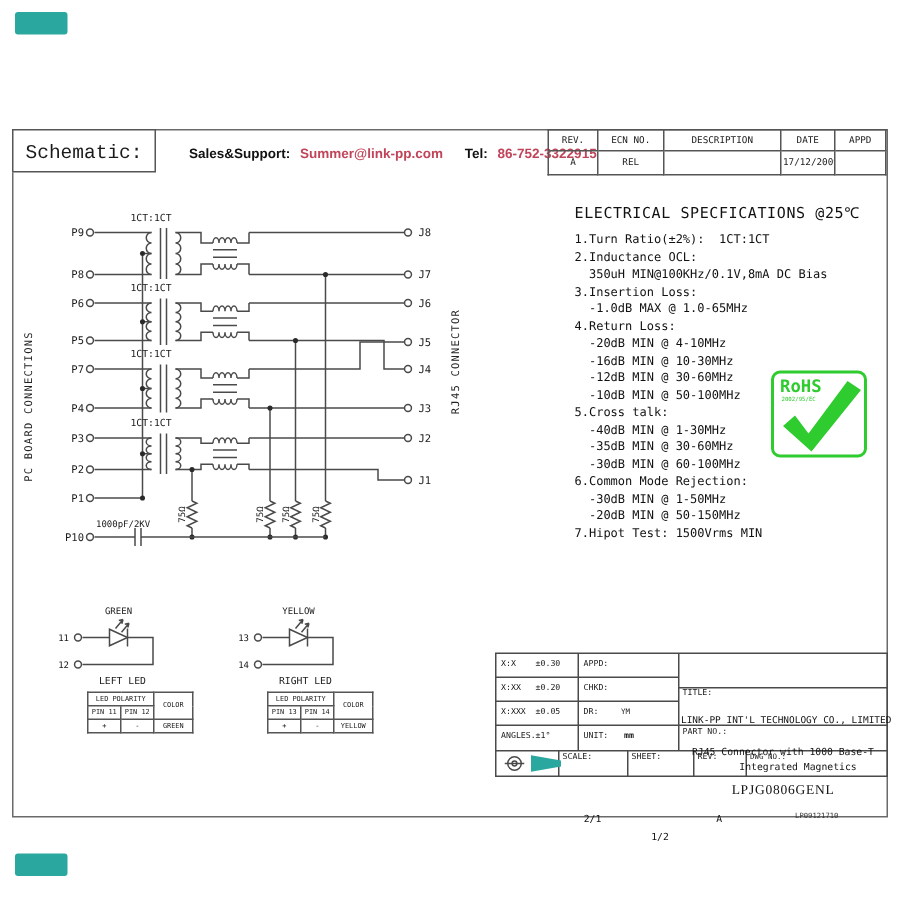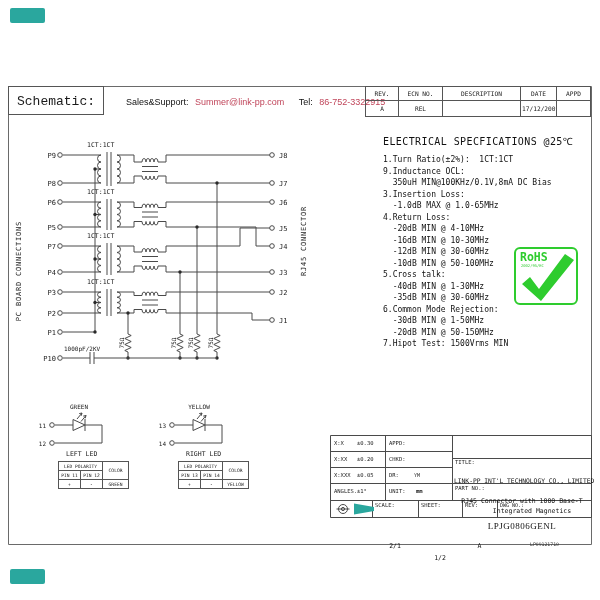--- a/index.html
+++ b/index.html
@@ -13,21 +13,21 @@
   .dot{fill:#2a2a2a;stroke:none;}
   .frame{stroke:#6a6a6a;stroke-width:1;fill:none;}
   .tbline{stroke:#4a4a4a;stroke-width:1;fill:none;}
 
   .badge{position:absolute;width:35px;height:15px;background:#2aa79e;border-radius:2px;}
 
   #schematic-box{left:8px;top:86px;width:96px;height:29px;border:1px solid #555;
      background:#fff;font-family:"Liberation Mono",monospace;font-size:13px;
      line-height:29px;padding-left:8px;box-sizing:border-box;}
   #sales-line{left:126px;top:97px;font-family:"Liberation Sans",sans-serif;
-     font-size:9px;font-weight:normal;white-space:nowrap;}
+     font-size:9px;font-weight:bold;white-space:nowrap;}
   #sales-line .red{color:#c0455a;}
   #sales-line .blk{color:#111;}
   #sales-line span{margin-right:4px;}
 
   table.grid{position:absolute;border-collapse:collapse;table-layout:fixed;}
   table.grid td,table.grid th{border:1px solid #555;text-align:center;
      font-weight:normal;overflow:hidden;white-space:nowrap;}
   #rev-table{left:365px;top:86px;width:225px;font-size:6.2px;}
   #rev-table tr{height:14px;}
   #rev-table tr.datarow{height:16px;}
@@ -290,32 +290,33 @@
     </tr>
   </tbody>
     </table>
 
   <div class="vlabel" style="left:-63px;top:265px;width:168px;height:12px;">PC BOARD CONNECTIONS</div>
   <div class="vlabel" style="left:251px;top:235px;width:110px;height:12px;">RJ45 CONNECTOR</div>
 
   <div class="abs" id="specs-title">ELECTRICAL SPECFICATIONS @25℃</div>
   <div class="abs" id="spec-lines">
       <div class="specline">1.Turn Ratio(±2%):  1CT:1CT</div>
-      <div class="specline">9.Inductance OCL:</div>
+      <div class="specline">2.Inductance OCL:</div>
       <div class="specline">  350uH MIN@100KHz/0.1V,8mA DC Bias</div>
       <div class="specline">3.Insertion Loss:</div>
       <div class="specline">  -1.0dB MAX @ 1.0-65MHz</div>
       <div class="specline">4.Return Loss:</div>
       <div class="specline">  -20dB MIN @ 4-10MHz</div>
       <div class="specline">  -16dB MIN @ 10-30MHz</div>
       <div class="specline">  -12dB MIN @ 30-60MHz</div>
       <div class="specline">  -10dB MIN @ 50-100MHz</div>
       <div class="specline">5.Cross talk:</div>
       <div class="specline">  -40dB MIN @ 1-30MHz</div>
       <div class="specline">  -35dB MIN @ 30-60MHz</div>
+      <div class="specline">  -30dB MIN @ 60-100MHz</div>
       <div class="specline">6.Common Mode Rejection:</div>
       <div class="specline">  -30dB MIN @ 1-50MHz</div>
       <div class="specline">  -20dB MIN @ 50-150MHz</div>
       <div class="specline">7.Hipot Test: 1500Vrms MIN</div>
     </div>
 
   <svg class="abs" style="left:513px;top:246px;" width="72" height="66" viewBox="0 0 72 66">
     <rect x="2" y="2" width="62" height="56" rx="5" fill="#fff" stroke="#2ecc2e" stroke-width="2"></rect>
     <text x="7" y="15" font-size="11.5" font-weight="bold" fill="#2ecc2e" font-family="Liberation Sans, sans-serif">RoHS</text>
     <text x="8" y="21" font-size="3.8" fill="#2ecc2e" font-family="Liberation Sans, sans-serif">2002/95/EC</text>

